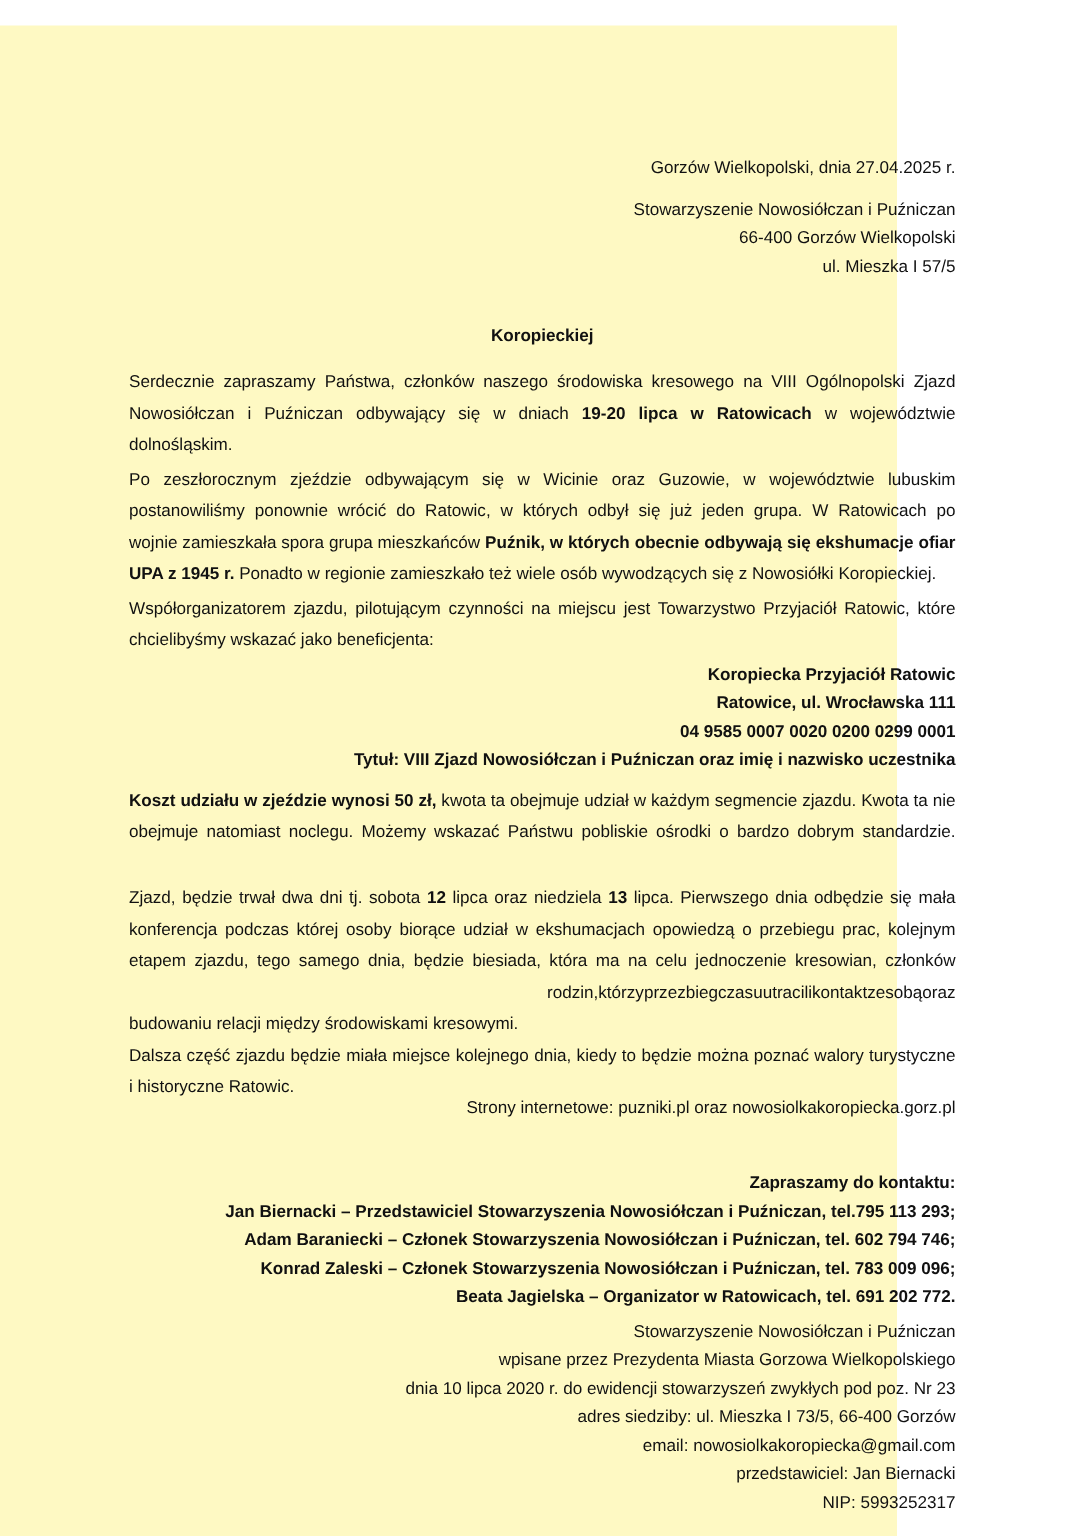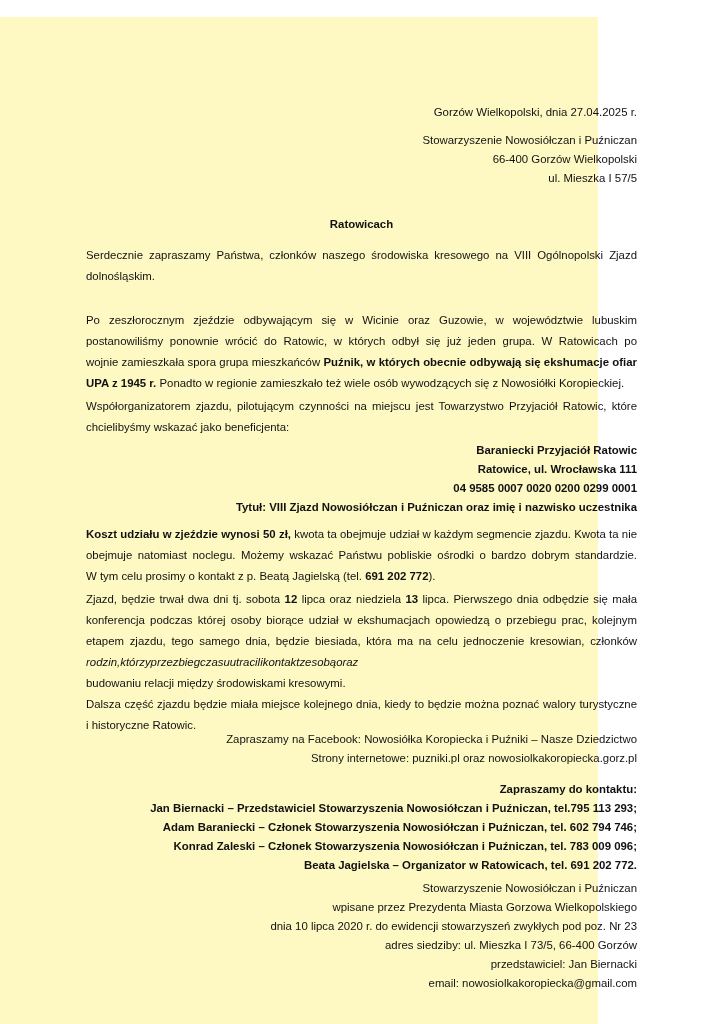--- a/index.html
+++ b/index.html
@@ -11,65 +11,65 @@
     font-size: 11.4px;
   }
   .blk { position: absolute; left: 86px; width: 551px; }
   .ln { height: 19px; line-height: 19px; white-space: nowrap; text-align: right; }
   .pl { line-height: 21px; text-align: justify; text-align-last: left; }
   .pl .jl { display: block; text-align: justify; text-align-last: justify; height: 21px; line-height: 21px; white-space: nowrap; }
   .pl .ll { display: block; height: 21px; line-height: 21px; white-space: nowrap; }
   .b { font-weight: bold; }
   .date { position: absolute; top: 86px; left: 428px; width: 209px; text-align: right; line-height: 19px; white-space: nowrap; }
   .title { position: absolute; top: 198px; left: 86px; width: 551px; text-align: center; font-weight: bold; line-height: 19px; }
-  .spread { display: flex; justify-content: flex-start; height: 21px; line-height: 21px; font-style: italic; }
+  .spread { display: flex; justify-content: flex-end; height: 21px; line-height: 21px; }
 </style>
 </head>
 <body>
 
 <div class="page">
 
   <div class="date">Gorzów Wielkopolski, dnia 27.04.2025 r.</div>
 
   <div class="blk" style="top:114px;">
     <div class="ln">Stowarzyszenie Nowosiółczan i Puźniczan</div>
     <div class="ln">66-400 Gorzów Wielkopolski</div>
     <div class="ln">ul. Mieszka I 57/5</div>
   </div>
 
-  <div class="title">Ratowicach</div>
+  <div class="title">Koropieckiej</div>
 
   <div class="blk pl" style="top:228px;">
     <span class="jl">Serdecznie zapraszamy Państwa, członków naszego środowiska kresowego na VIII Ogólnopolski Zjazd</span>
+    <span class="jl"><span>Nowosiółczan i Puźniczan odbywający się w dniach </span><span class="b">19-20 lipca w Ratowicach</span><span> w województwie</span></span>
     <span class="ll">dolnośląskim.</span>
   </div>
 
   <div class="blk pl" style="top:293px;">
     <span class="jl">Po zeszłorocznym zjeździe odbywającym  się w Wicinie oraz Guzowie, w województwie lubuskim</span>
     <span class="jl">postanowiliśmy ponownie wrócić do Ratowic, w których odbył się już jeden grupa. W Ratowicach po</span>
     <span class="jl"><span>wojnie zamieszkała spora grupa mieszkańców </span><span class="b">Puźnik, w których obecnie odbywają się ekshumacje ofiar</span></span>
     <span class="ll"><span class="b">UPA z 1945 r.</span><span> Ponadto w regionie zamieszkało też wiele osób wywodzących się z Nowosiółki Koropieckiej.</span></span>
   </div>
 
   <div class="blk pl" style="top:379px;">
     <span class="jl">Współorganizatorem zjazdu, pilotującym czynności na miejscu jest Towarzystwo Przyjaciół Ratowic, które</span>
     <span class="ll">chcielibyśmy wskazać jako beneficjenta:</span>
   </div>
 
   <div class="blk b" style="top:424px;">
-    <div class="ln">Baraniecki Przyjaciół Ratowic</div>
+    <div class="ln">Koropiecka Przyjaciół Ratowic</div>
     <div class="ln">Ratowice, ul. Wrocławska 111</div>
     <div class="ln">04 9585 0007 0020 0200 0299 0001</div>
     <div class="ln">Tytuł: VIII Zjazd Nowosiółczan i Puźniczan oraz imię i nazwisko uczestnika</div>
   </div>
 
   <div class="blk pl" style="top:507px;">
     <span class="jl"><span class="b">Koszt udziału w zjeździe wynosi 50 zł,</span><span> kwota ta obejmuje udział w każdym segmencie zjazdu. Kwota ta nie</span></span>
     <span class="jl">obejmuje natomiast noclegu. Możemy wskazać Państwu pobliskie ośrodki o bardzo dobrym standardzie.</span>
-    <span class="ll"><span>W tym celu prosimy o kontakt z p. Beatą Jagielską (tel. </span><span class="b">691 202 772</span><span>).</span></span>
   </div>
 
   <div class="blk pl" style="top:572px;">
     <span class="jl"><span>Zjazd, będzie trwał dwa dni tj. sobota </span><span class="b">12</span><span> lipca oraz niedziela </span><span class="b">13</span><span> lipca. Pierwszego dnia odbędzie się mała</span></span>
     <span class="jl">konferencja podczas której osoby biorące udział w ekshumacjach opowiedzą o przebiegu prac, kolejnym</span>
     <span class="jl">etapem zjazdu, tego samego dnia, będzie biesiada, która ma na celu jednoczenie kresowian, członków</span>
     <div class="spread">
       <span>rodzin,</span>
       <span>którzy</span>
       <span>przez</span>
@@ -80,34 +80,34 @@
       <span>ze</span>
       <span>sobą</span>
       <span>oraz</span>
     </div>
     <span class="ll">budowaniu relacji między środowiskami kresowymi.</span>
     <span class="jl">Dalsza część zjazdu będzie miała miejsce kolejnego dnia, kiedy to będzie można poznać walory turystyczne</span>
     <span class="ll">i historyczne Ratowic.</span>
   </div>
 
   <div class="blk" style="top:713px;">
-    <div class="ln">Zapraszamy na Facebook: Nowosiółka Koropiecka i Puźniki – Nasze Dziedzictwo</div>
     <div class="ln">Strony internetowe: puzniki.pl oraz nowosiolkakoropiecka.gorz.pl</div>
   </div>
 
   <div class="blk" style="top:763px;font-weight:bold;">
     <div class="ln">Zapraszamy do kontaktu:</div>
     <div class="ln">Jan Biernacki – Przedstawiciel Stowarzyszenia Nowosiółczan i Puźniczan, tel.795 113 293;</div>
     <div class="ln">Adam Baraniecki – Członek Stowarzyszenia Nowosiółczan i Puźniczan, tel. 602 794 746;</div>
     <div class="ln">Konrad Zaleski – Członek Stowarzyszenia Nowosiółczan i Puźniczan, tel. 783 009 096;</div>
     <div class="ln">Beata Jagielska – Organizator w Ratowicach, tel. 691 202 772.</div>
   </div>
 
   <div class="blk" style="top:862px;">
     <div class="ln">Stowarzyszenie Nowosiółczan i Puźniczan</div>
     <div class="ln">wpisane przez Prezydenta Miasta Gorzowa Wielkopolskiego</div>
     <div class="ln">dnia 10 lipca 2020 r. do ewidencji stowarzyszeń zwykłych pod poz. Nr 23</div>
     <div class="ln">adres siedziby: ul. Mieszka I 73/5, 66-400 Gorzów</div>
+    <div class="ln">email: nowosiolkakoropiecka@gmail.com</div>
     <div class="ln">przedstawiciel: Jan Biernacki</div>
-    <div class="ln">email: nowosiolkakoropiecka@gmail.com</div>
+    <div class="ln">NIP: 5993252317</div>
   </div>
 
 </div>
 
 </body></html>

